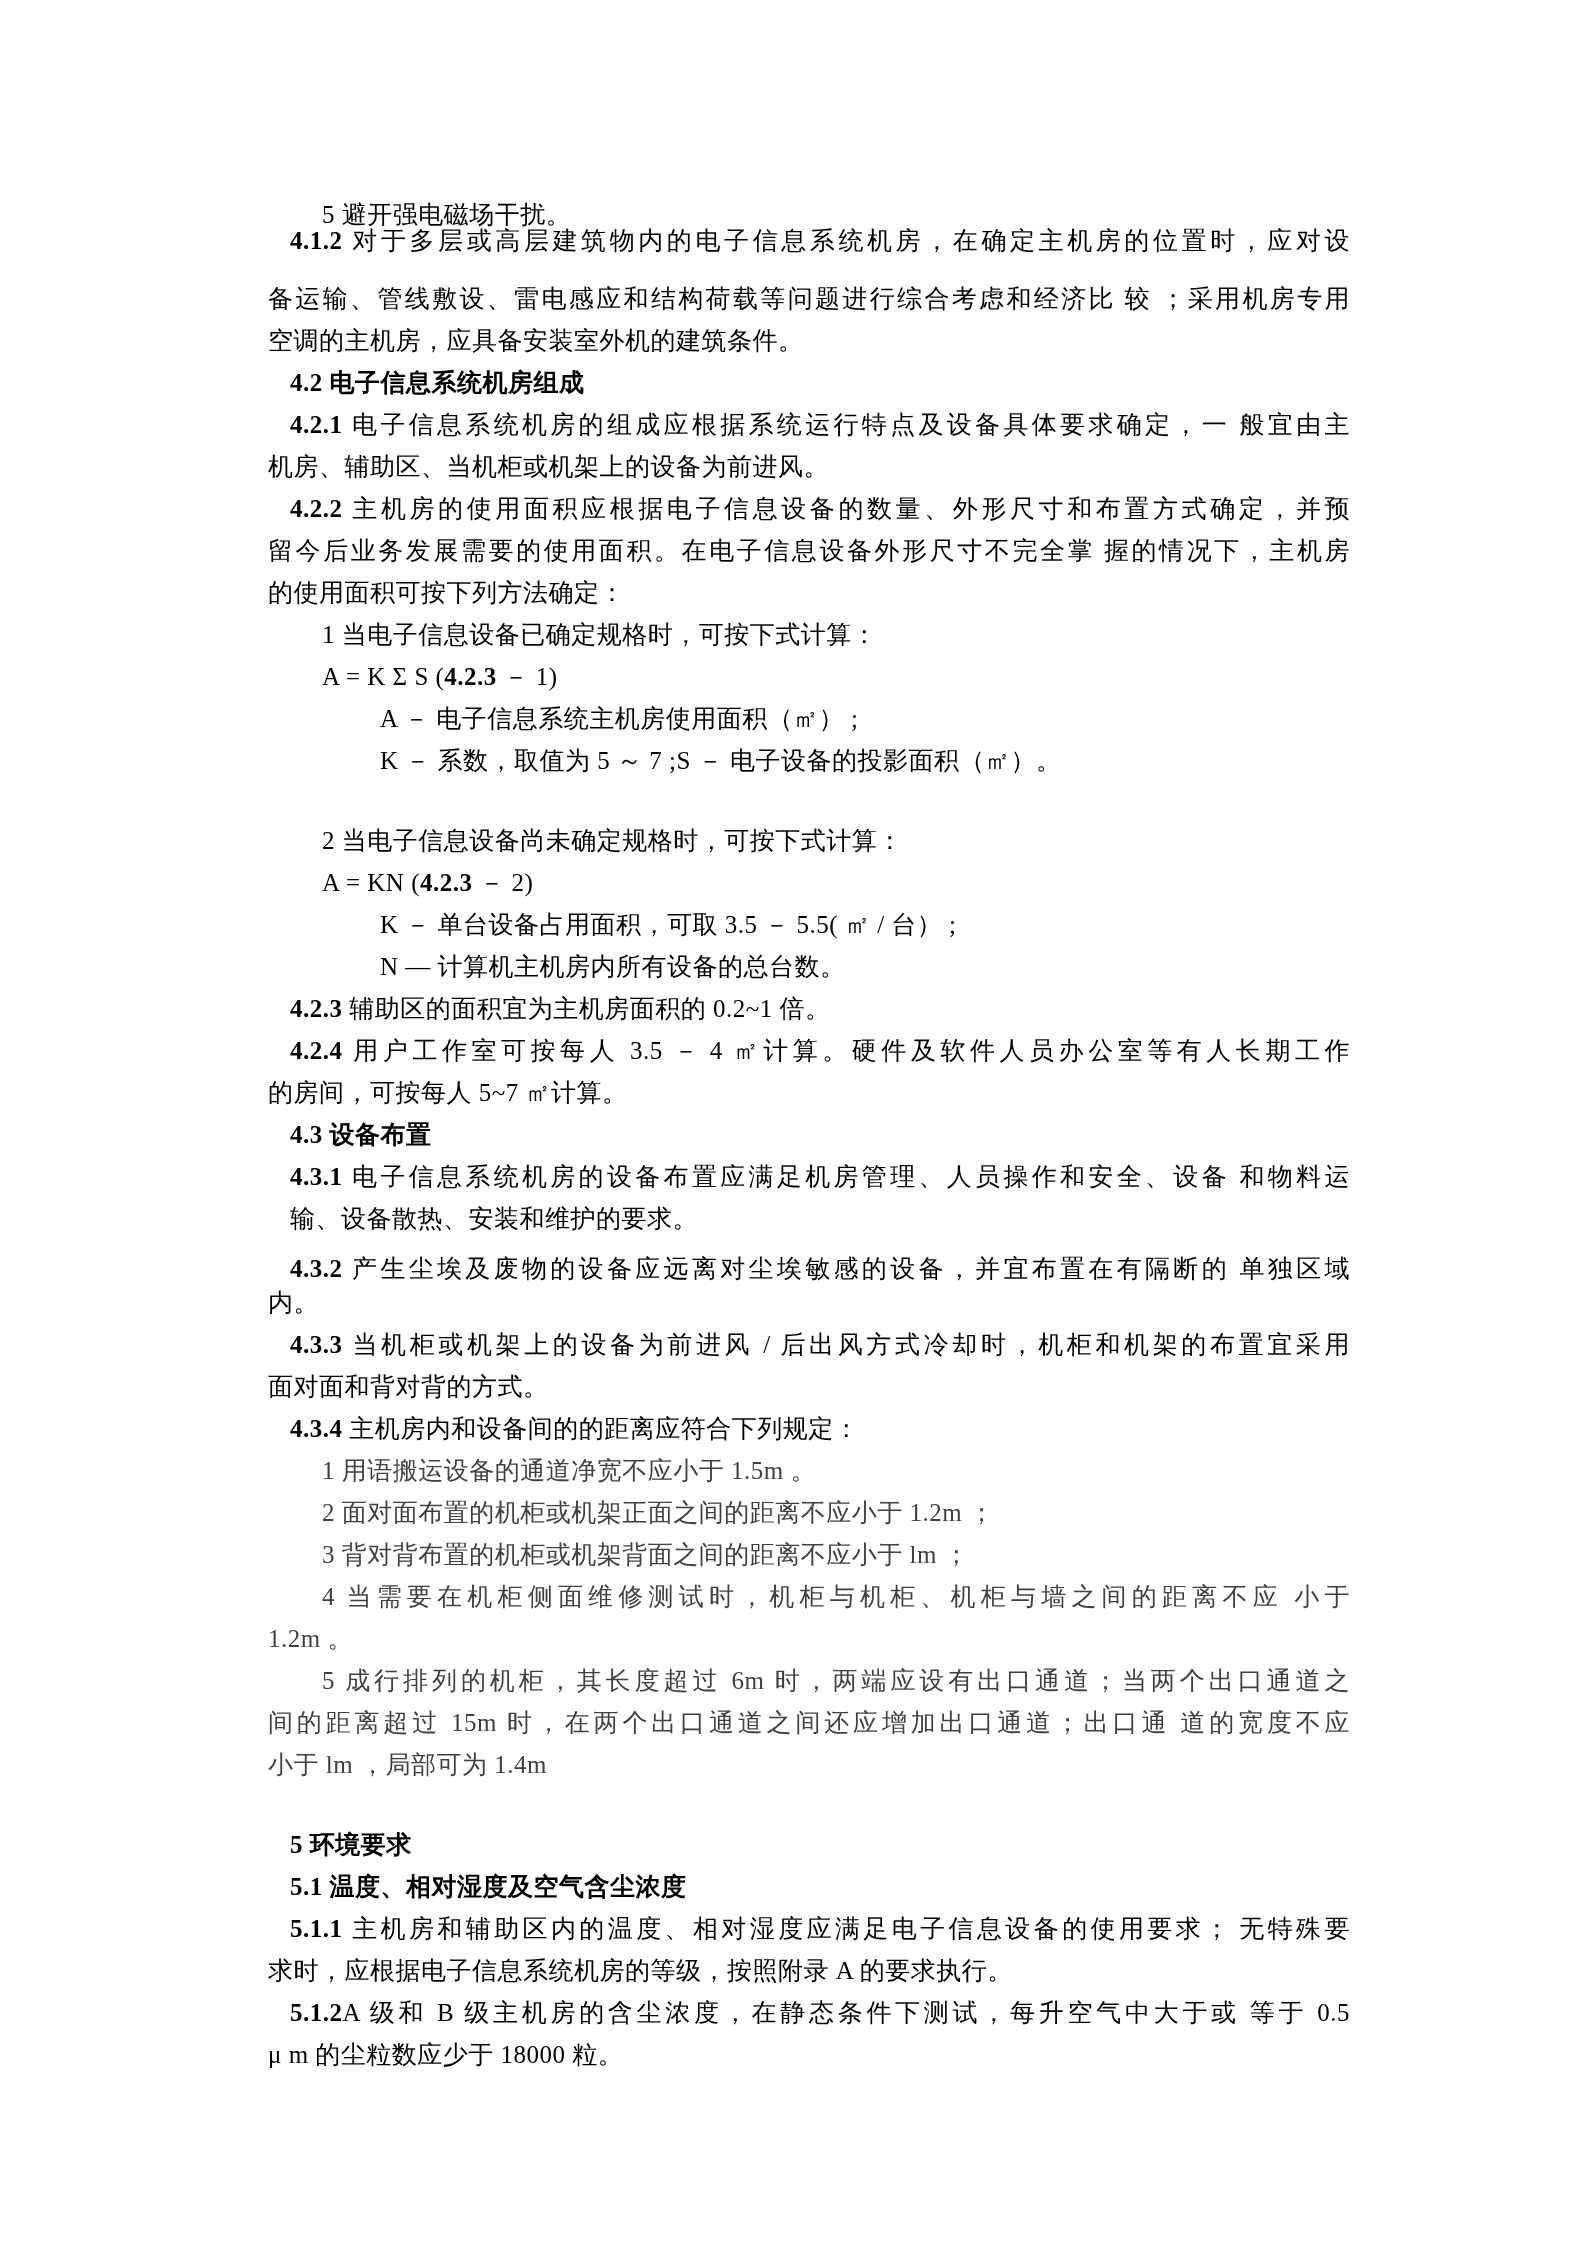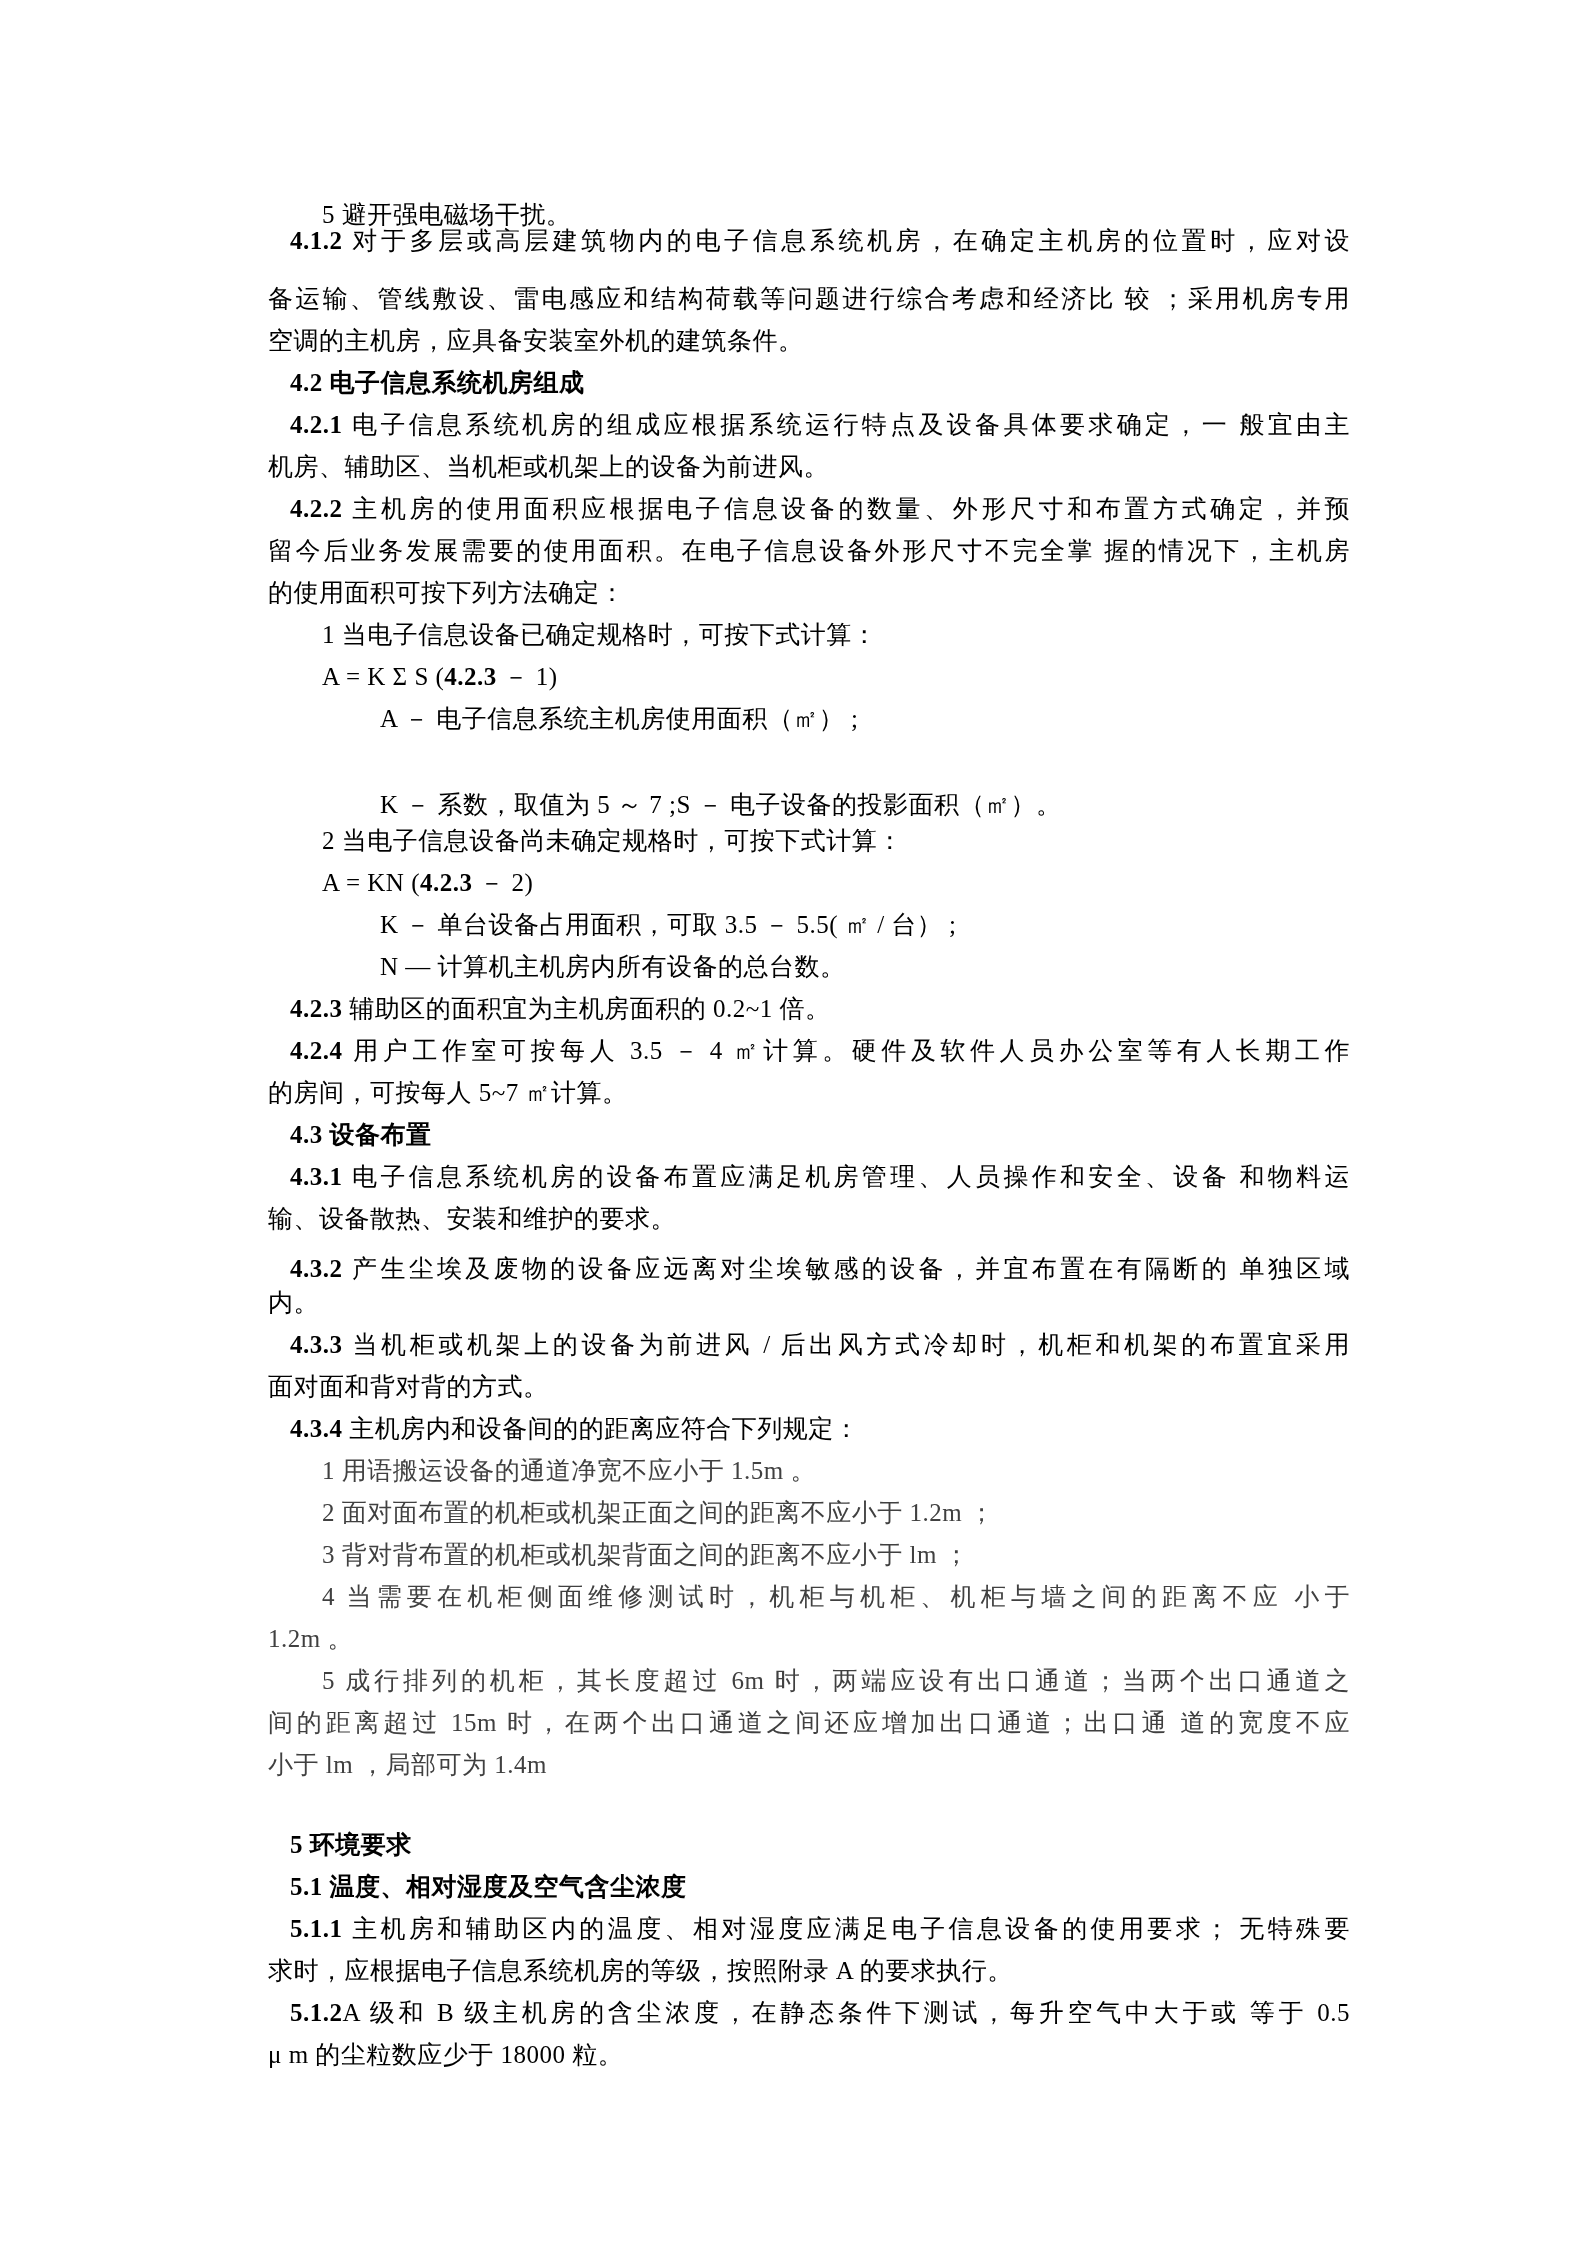--- a/index.html
+++ b/index.html
@@ -25,31 +25,31 @@
     <div class="line full" style="top: 326px;"><span>空调的主机房，应具备安装室外机的建筑条件。</span></div>
     <div class="line ind0 b" style="top: 368px;"><span>4.2  电子信息系统机房组成</span></div>
     <div class="line ind0 just" style="top: 410px; width: 1060px;"><span class="b">4.2.1</span><span> 电子信息系统机房的组成应根据系统运行特点及设备具体要求确定，一  般宜由主</span></div>
     <div class="line full" style="top: 452px;"><span>机房、辅助区、当机柜或机架上的设备为前进风。</span></div>
     <div class="line ind0 just" style="top: 494px; width: 1060px;"><span class="b">4.2.2</span><span> 主机房的使用面积应根据电子信息设备的数量、外形尺寸和布置方式确定，并预</span></div>
     <div class="line full just" style="top: 536px;"><span>留今后业务发展需要的使用面积。在电子信息设备外形尺寸不完全掌  握的情况下，主机房</span></div>
     <div class="line full" style="top: 578px;"><span>的使用面积可按下列方法确定：</span></div>
     <div class="line ind1" style="top: 620px;"><span>1  当电子信息设备已确定规格时，可按下式计算：</span></div>
     <div class="line ind1" style="top: 662px;"><span>A = K  Σ  S (</span><span class="b">4.2.3</span><span>  －  1)</span></div>
     <div class="line ind2" style="top: 704px;"><span>A  －  电子信息系统主机房使用面积（㎡）  ;</span></div>
-    <div class="line ind2" style="top: 746px; margin-top: 44px;"><span>K  －  系数，取值为  5  ～  7 ;S  －  电子设备的投影面积（㎡）。</span></div>
+    <div class="line ind2" style="top: 746px;"><span>K  －  系数，取值为  5  ～  7 ;S  －  电子设备的投影面积（㎡）。</span></div>
     <div class="line ind1" style="top: 826px;"><span>2  当电子信息设备尚未确定规格时，可按下式计算：</span></div>
     <div class="line ind1" style="top: 868px;"><span>A = KN (</span><span class="b">4.2.3</span><span>  －  2)</span></div>
     <div class="line ind2" style="top: 910px;"><span>K  －  单台设备占用面积，可取  3.5  －  5.5(  ㎡  /  台）  ;</span></div>
     <div class="line ind2" style="top: 952px;"><span>N  —  计算机主机房内所有设备的总台数。</span></div>
     <div class="line ind0" style="top: 994px;"><span class="b">4.2.3</span><span>  辅助区的面积宜为主机房面积的  0.2~1  倍。</span></div>
     <div class="line ind0 just" style="top: 1036px; width: 1060px;"><span class="b">4.2.4</span><span> 用户工作室可按每人  3.5  －  4  ㎡计算。硬件及软件人员办公室等有人长期工作</span></div>
     <div class="line full" style="top: 1078px;"><span>的房间，可按每人  5~7  ㎡计算。</span></div>
     <div class="line ind0 b" style="top: 1120px;"><span>4.3  设备布置</span></div>
     <div class="line ind0 just" style="top: 1162px; width: 1060px;"><span class="b">4.3.1</span><span> 电子信息系统机房的设备布置应满足机房管理、人员操作和安全、设备  和物料运</span></div>
-    <div class="line full" style="top: 1204px;"><span>输、设备散热、安装和维护的要求。</span></div>
+    <div class="line full" style="top: 1204px; margin-left: 22px;"><span>输、设备散热、安装和维护的要求。</span></div>
     <div class="line ind0 just" style="top: 1246px; width: 1060px; margin-top: 8px;"><span class="b">4.3.2</span><span> 产生尘埃及废物的设备应远离对尘埃敏感的设备，并宜布置在有隔断的  单独区域</span></div>
     <div class="line full" style="top: 1288px;"><span>内。</span></div>
     <div class="line ind0 just" style="top: 1330px; width: 1060px;"><span class="b">4.3.3</span><span> 当机柜或机架上的设备为前进风  /  后出风方式冷却时，机柜和机架的布置宜采用</span></div>
     <div class="line full" style="top: 1372px;"><span>面对面和背对背的方式。</span></div>
     <div class="line ind0" style="top: 1414px;"><span class="b">4.3.4</span><span>  主机房内和设备间的的距离应符合下列规定：</span></div>
     <div class="line ind1 red" style="top: 1456px;"><span>1  用语搬运设备的通道净宽不应小于  1.5m  。</span></div>
     <div class="line ind1 red" style="top: 1498px; text-align: center;"><span>2  面对面布置的机柜或机架正面之间的距离不应小于  1.2m  ；</span></div>
     <div class="line ind1 red" style="top: 1540px;"><span>3  背对背布置的机柜或机架背面之间的距离不应小于  lm  ；</span></div>
     <div class="line ind1 red just" style="top: 1582px; width: 1028px;"><span>4  当需要在机柜侧面维修测试时，机柜与机柜、机柜与墙之间的距离不应  小于</span></div>
     <div class="line full red" style="top: 1624px;"><span>1.2m  。</span></div>

